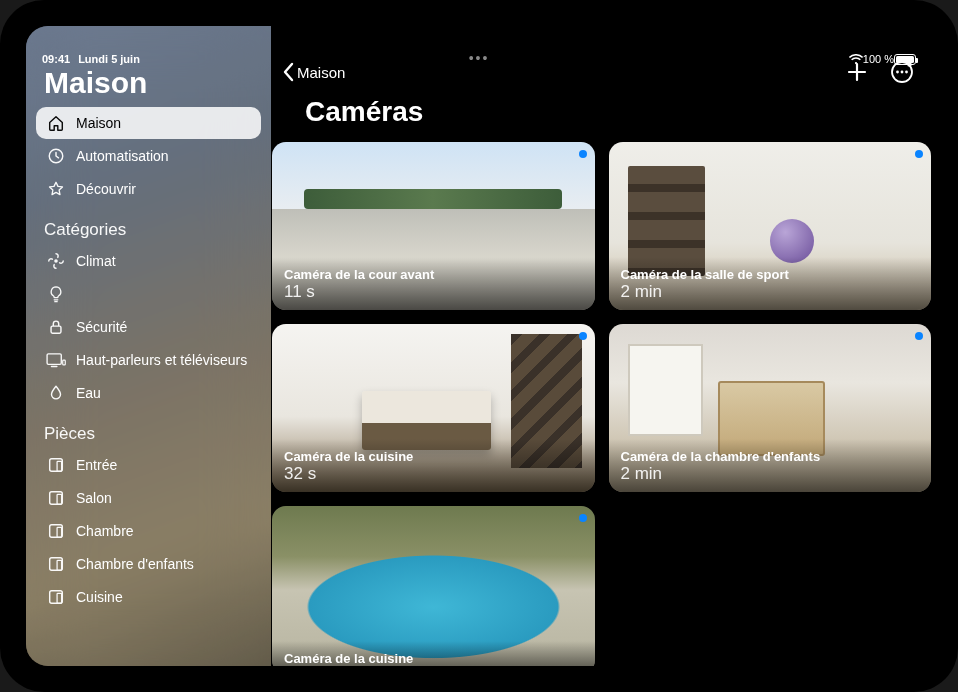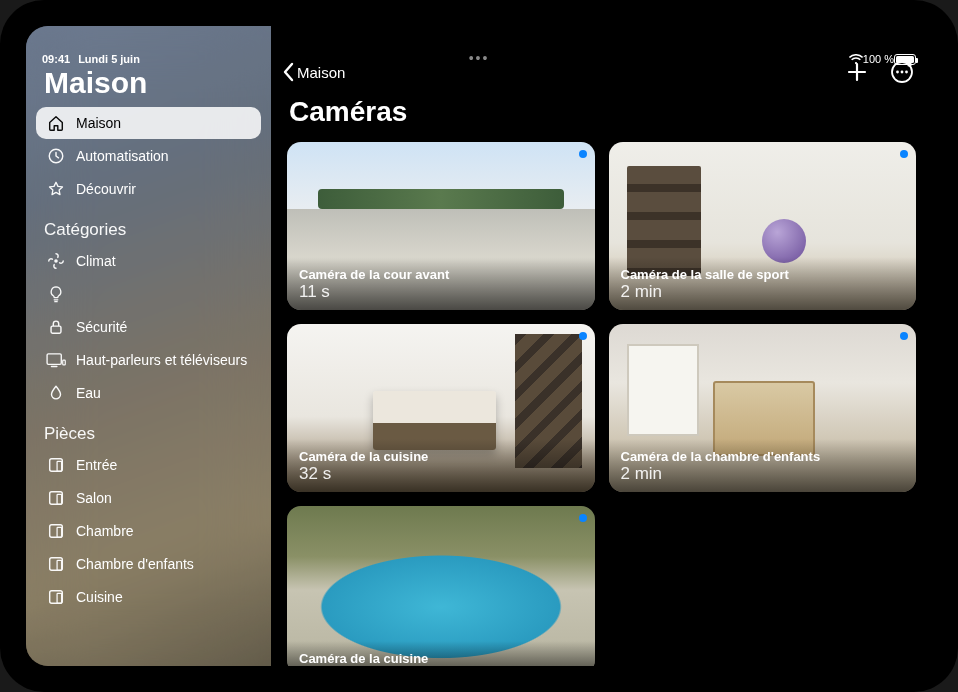--- a/index.html
+++ b/index.html
@@ -109,24 +109,24 @@
   }
   .nav-back {
     display: flex; align-items: center; gap: 2px;
     color: #fff; font-size: 15px;
   }
   .nav-actions {
     display: flex; align-items: center; gap: 22px; color: #fff;
   }
   .main-title {
     font-size: 28px; font-weight: 800; color: #fff;
-    padding: 8px 18px 10px;
+    padding: 8px 34px 10px;
   }
   .camera-grid {
-    padding: 4px 16px 0;
+    padding: 4px 1px 0;
     display: grid;
     grid-template-columns: 1fr 1fr;
     gap: 14px;
     overflow: hidden;
   }
   .camera-tile {
     position: relative;
     height: 168px;
     border-radius: 14px;
     overflow: hidden;

